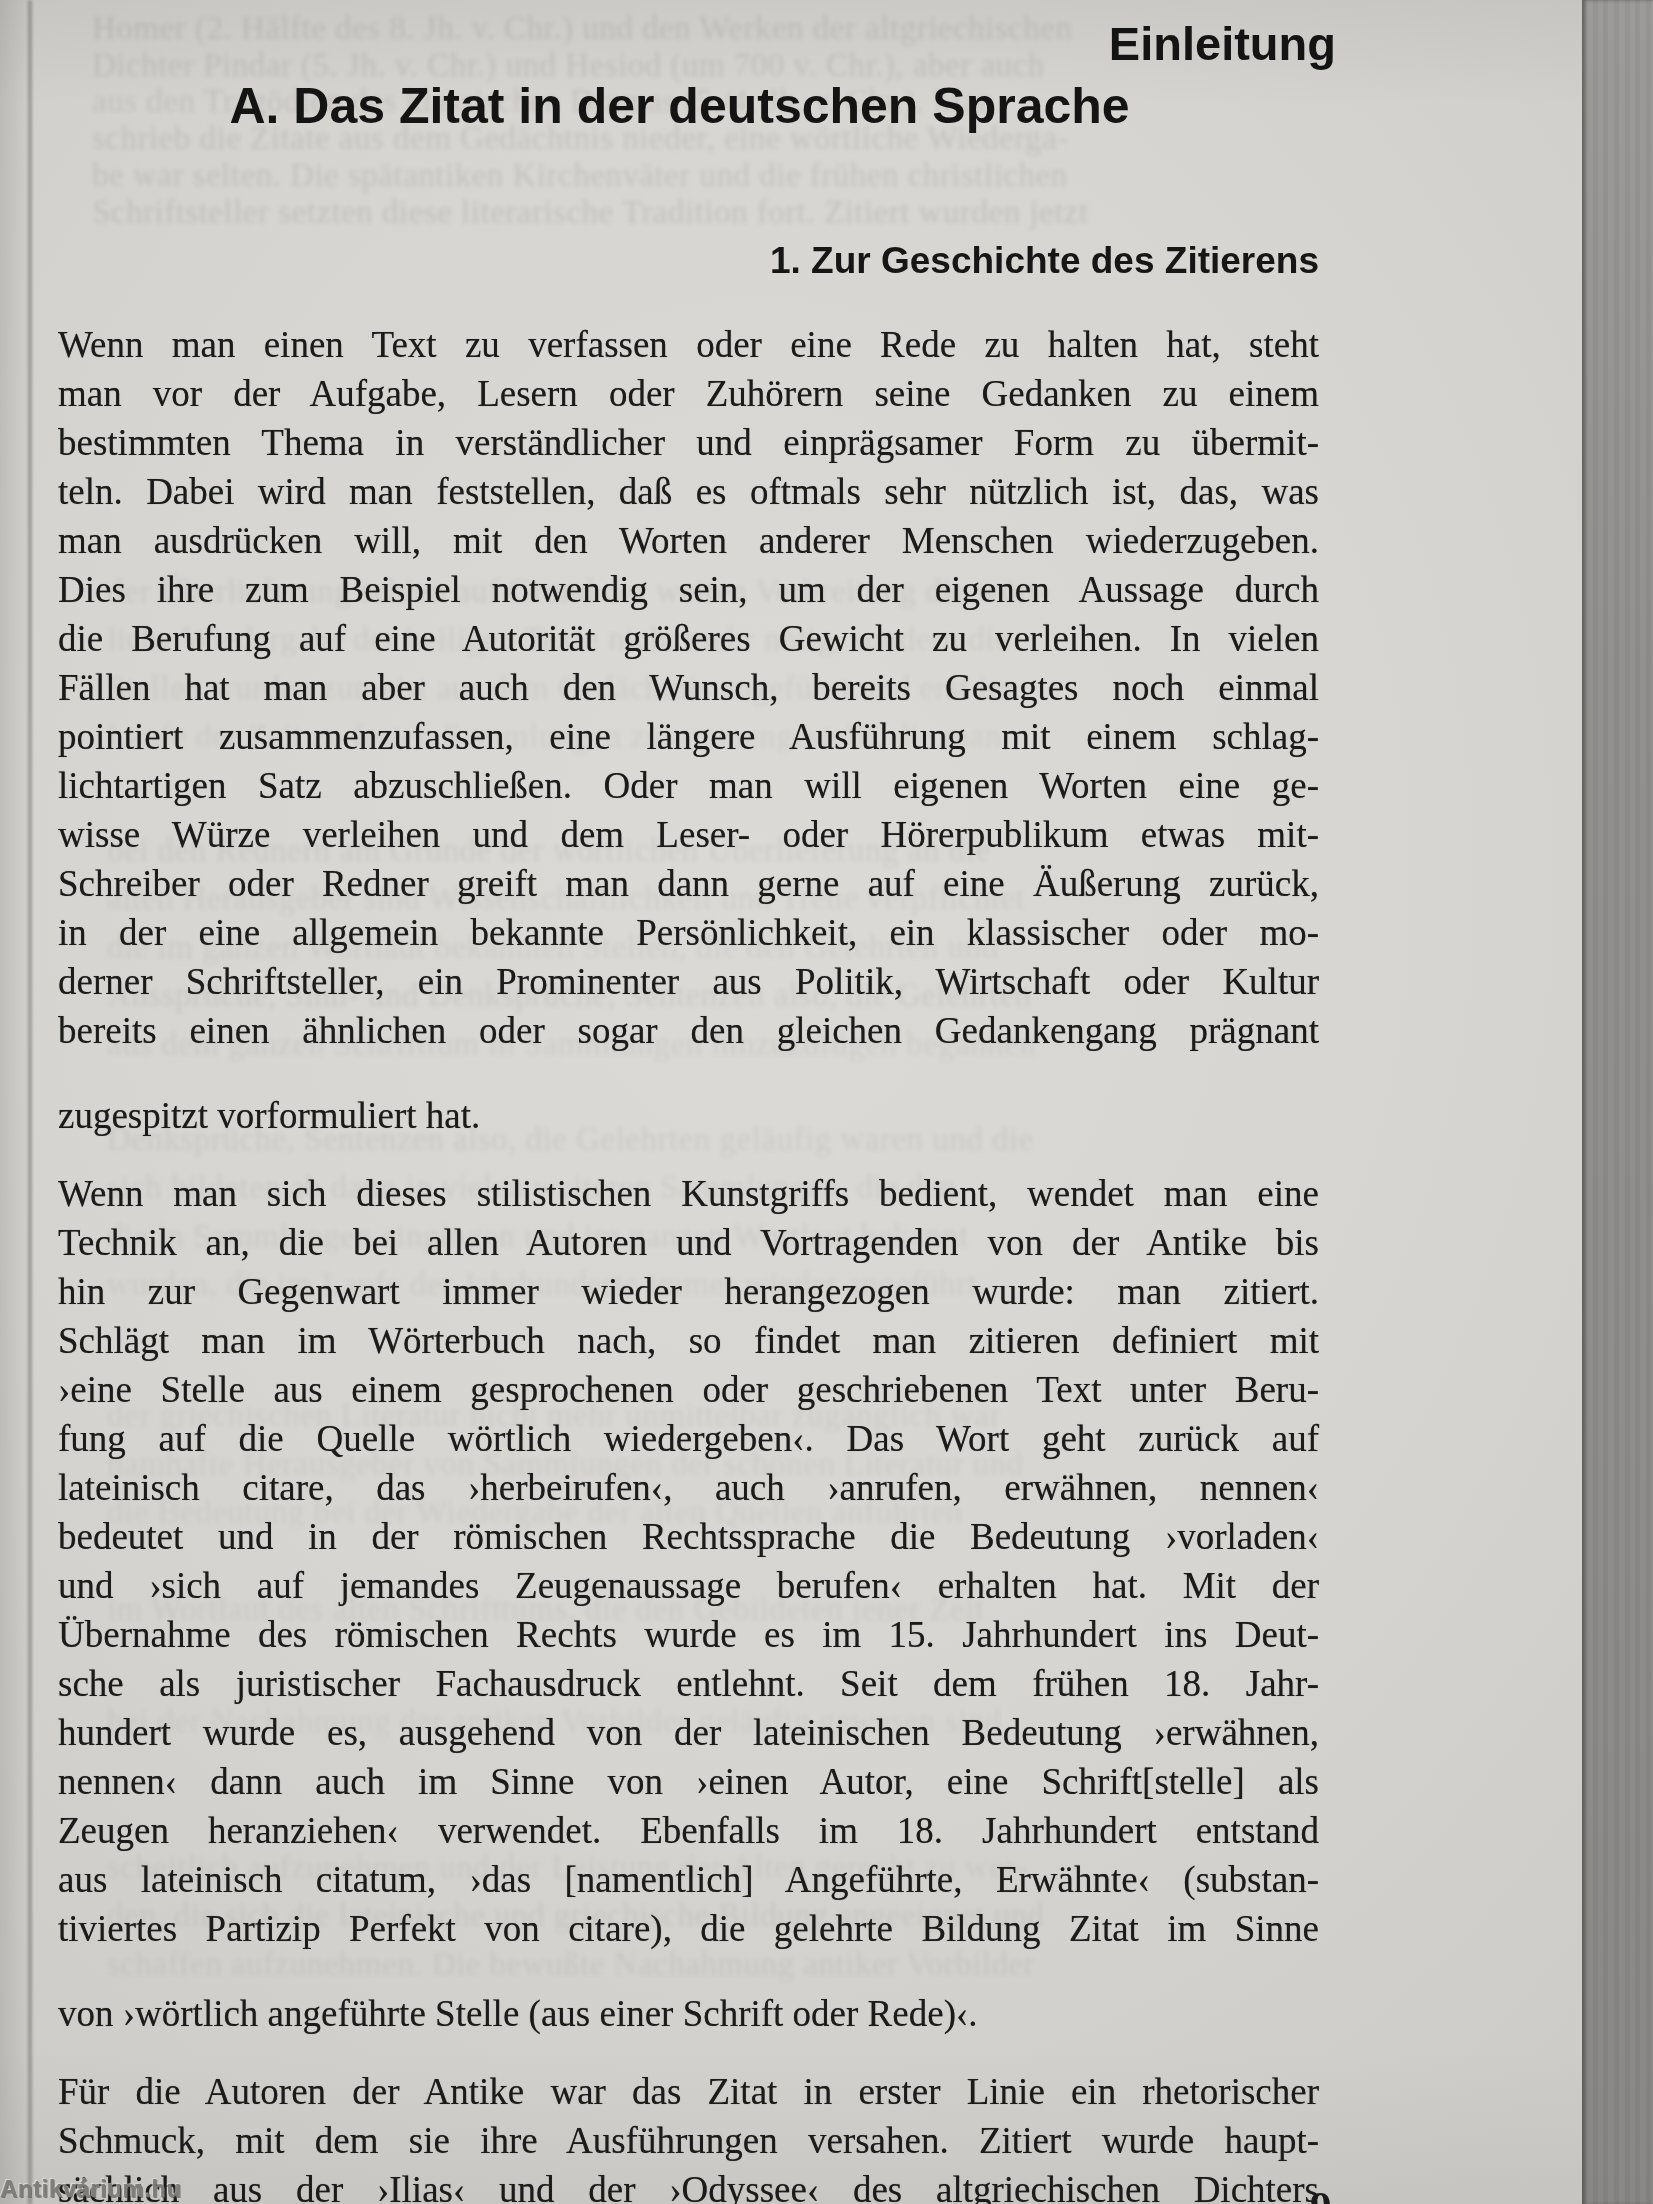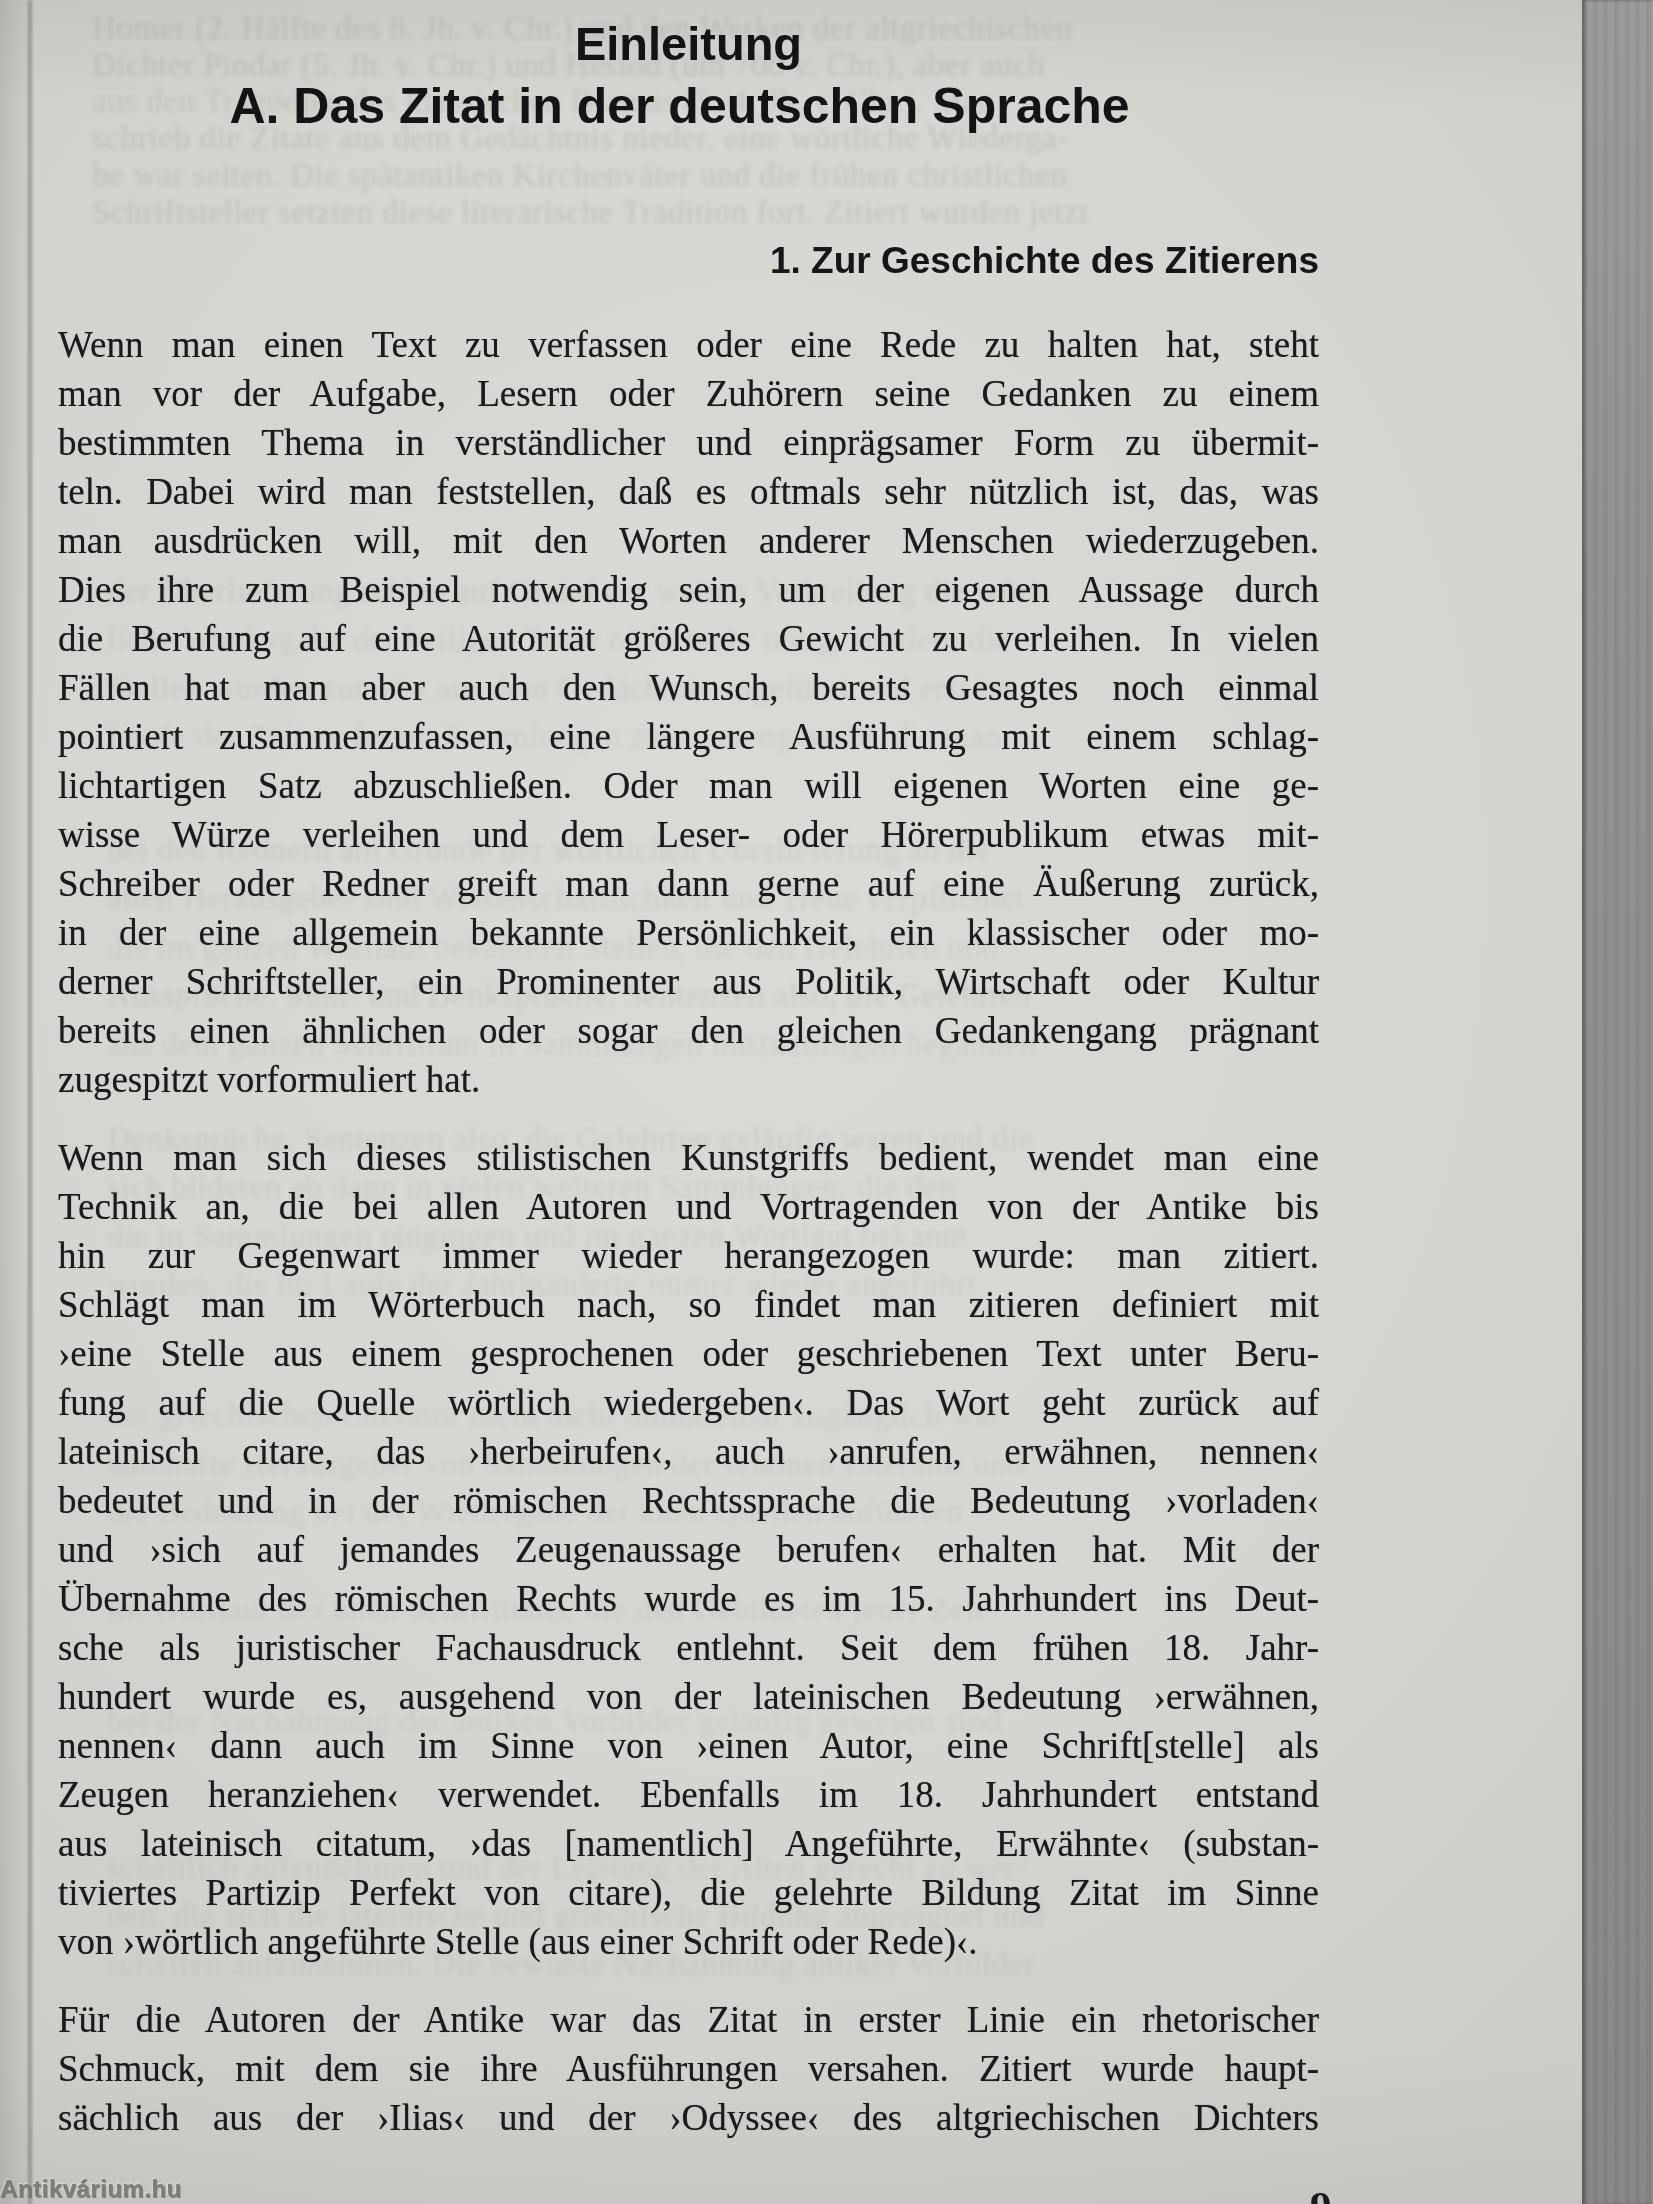--- a/index.html
+++ b/index.html
@@ -38,23 +38,23 @@
     position:absolute;top:0;bottom:0;left:1582px;right:0;
     background:
       repeating-linear-gradient(90deg, rgba(0,0,0,0.035) 0 4.9px, rgba(255,255,255,0.02) 4.9px 10.7px),
       linear-gradient(180deg,#9a9997 0%, #918ف08f8d 30%, #8c8b89 70%, #878684 100%);
     background:
       repeating-linear-gradient(90deg, rgba(0,0,0,0.035) 0 4.9px, rgba(255,255,255,0.02) 4.9px 10.7px),
       linear-gradient(180deg,#9a9997 0%, #908f8d 30%, #8c8b89 70%, #878684 100%);
     box-shadow:inset 2.9px 0 3.9px rgba(60,58,55,0.55);
   }
   .page-title{
-    position:absolute;left:58px;width:1261px;top:15.5px;
+    position:absolute;left:75px;width:1261px;top:15.5px;
     font:700 47px/56px "Liberation Sans", sans-serif;
-    color:#141414;text-align:center;letter-spacing:0px;
+    color:#141414;text-align:right;letter-spacing:0px;
   }
   .page-subtitle{
     position:absolute;left:49px;width:1261px;top:76px;
     font:700 50px/60px "Liberation Sans", sans-serif;
     color:#141414;text-align:center;
   }
   .section-heading{
     position:absolute;left:58px;width:1261px;top:237px;
     font:700 37px/47px "Liberation Sans", sans-serif;
     color:#161616;text-align:right;
@@ -63,21 +63,21 @@
     position:absolute;left:58px;top:320px;width:1261px;
     font-size:37px;color:#1b1b1b;
     text-shadow:0 0 0.7px rgba(27,27,27,0.55);
   }
   .para + .para{margin-top:29px;}
   .line{
     height:49px;line-height:49px;
     text-align:justify;text-align-last:justify;
     white-space:normal;overflow:visible;
   }
-  .line.pend{text-align-last:left;}
+  .line.pend{text-align-last:left;margin-top:36px;}
   .line .it{}
   .watermark{
     position:absolute;left:0;top:2176px;
     font:700 24px/25px "Liberation Sans", sans-serif;
     letter-spacing:0.5px;
     color:rgba(125,124,121,0.95);
     text-shadow:1px 1px 0 rgba(70,69,66,0.55), -1px -1px 1px rgba(235,234,230,0.6);
   }
   .page-number{
     position:absolute;left:1310px;top:2185px;

